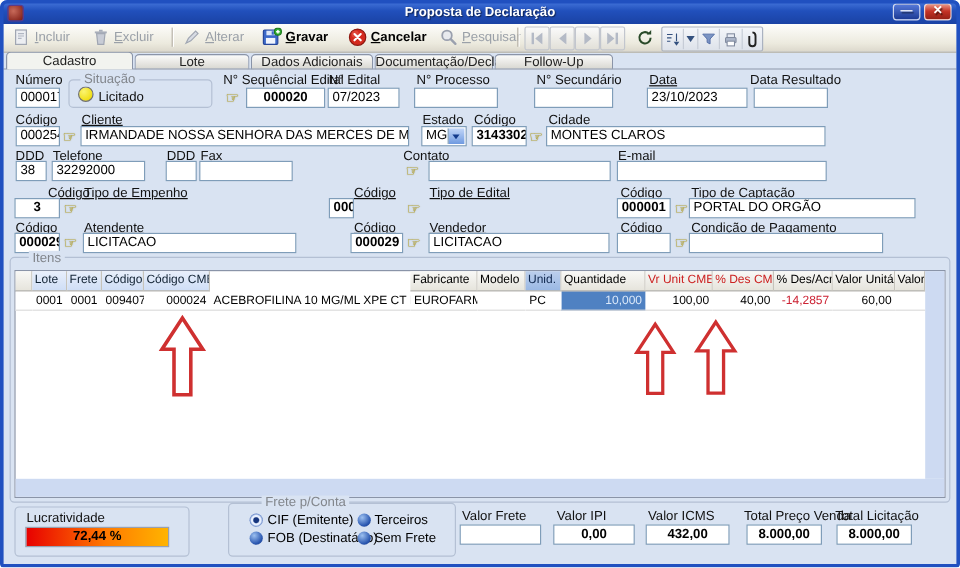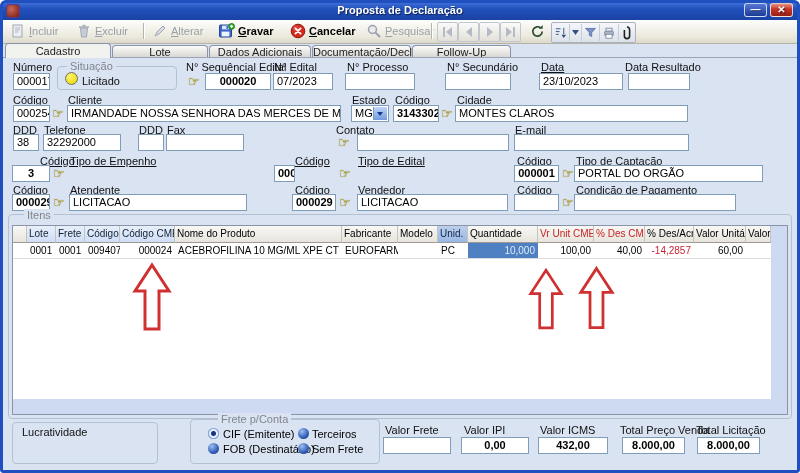--- a/index.html
+++ b/index.html
@@ -284,21 +284,20 @@
 
   <div class="grp" style="left:8px;top:214px;width:784px;height:205px"></div>
   <span class="grp-label" style="left:24px;top:209px">Itens</span>
   <div id="gridbox"></div>
 
   <div class="th" style="left:13px;width:14px"></div>
   <div class="th b" style="left:27px;width:29px">Lote</div>
   <div class="th b" style="left:56px;width:29px">Frete</div>
   <div class="th b" style="left:85px;width:35px">Código</div>
   <div class="th b" style="left:120px;width:55px">Código CMED</div>
-  <div class="th" style="left:175px;width:167px">Nome do Produto</div>
   <div class="th" style="left:342px;width:56px">Fabricante</div>
   <div class="th" style="left:398px;width:40px">Modelo</div>
   <div class="th s" style="left:438px;width:30px">Unid.</div>
   <div class="th" style="left:468px;width:70px">Quantidade</div>
   <div class="th red" style="left:538px;width:56px">Vr Unit CMED</div>
   <div class="th red" style="left:594px;width:51px">% Des CMED</div>
   <div class="th" style="left:645px;width:49px">% Des/Acr.</div>
   <div class="th" style="left:694px;width:52px">Valor Unitário</div>
   <div class="th" style="left:746px;width:25px">Valor Total</div>
 
@@ -333,20 +332,21 @@
     </svg>
   <svg class="arrow" style="left:528px;top:267px" width="36" height="64" viewBox="0 0 40 70">
       <path d="M20 3 L37 29 L27 29 L27 67 L13 67 L13 29 L3 29 Z" fill="#ffffff" stroke="#cf3030" stroke-width="3"></path>
     </svg>
   <svg class="arrow" style="left:578px;top:265px" width="37" height="66" viewBox="0 0 40 70">
       <path d="M20 3 L37 29 L27 29 L27 67 L13 67 L13 29 L3 29 Z" fill="#ffffff" stroke="#cf3030" stroke-width="3"></path>
     </svg>
 
   <div class="grp" style="left:12px;top:422px;width:146px;height:42px"></div>
   <span class="lbl" style="left:22px;top:426px">Lucratividade</span>
+  <div class="lucrobox">72,44 %</div>
 
   <div class="grp" style="left:190px;top:419px;width:190px;height:45px"></div>
   <span class="grp-label" style="left:218px;top:413px">Frete p/Conta</span>
   <span class="rad sel" style="left:208px;top:428px"></span>
   <span class="radlbl" style="left:223px;top:428px">CIF (Emitente)</span>
   <span class="rad" style="left:298px;top:428px"></span>
   <span class="radlbl" style="left:312px;top:428px">Terceiros</span>
   <span class="rad" style="left:208px;top:443px"></span>
   <span class="radlbl" style="left:223px;top:443px">FOB (Destinatário)</span>
   <span class="rad" style="left:298px;top:443px"></span>

